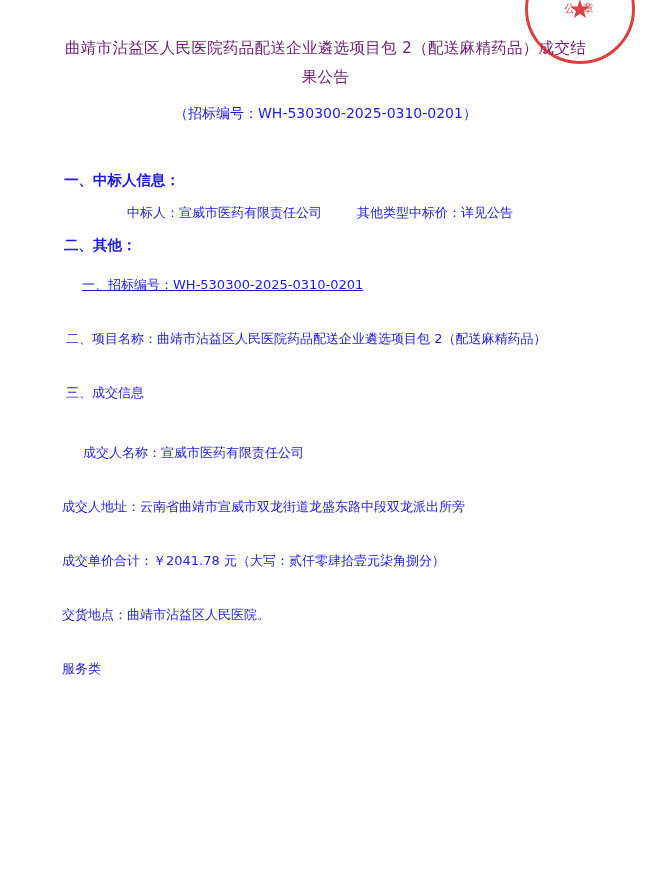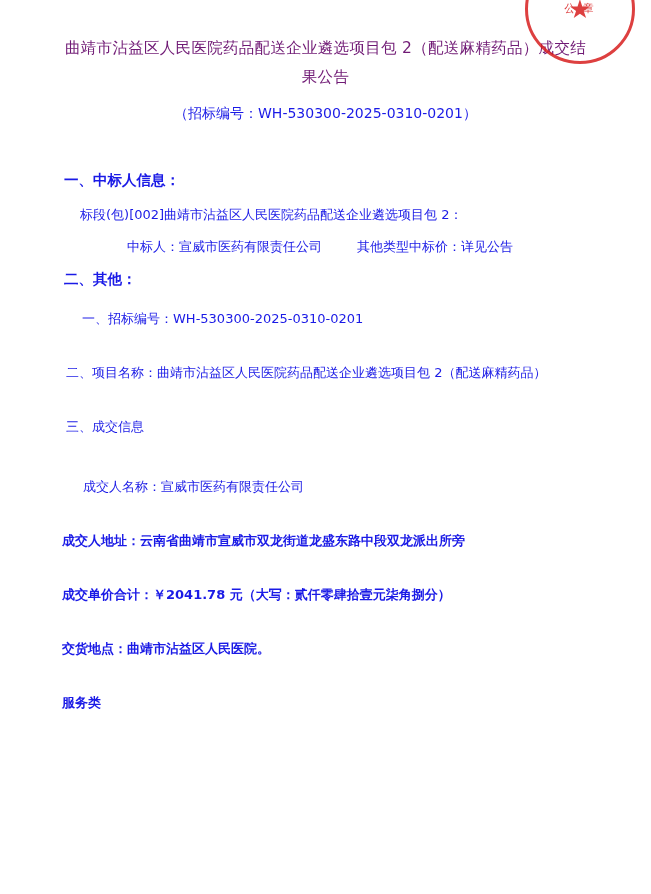--- a/index.html
+++ b/index.html
@@ -93,42 +93,41 @@
     display: flex;
   }
   .winner-row .col-a { width: 230px; }
   .s2 { margin-top: 14px; margin-left: 2px; }
   .para {
     font-size: 13px;
     font-family: "DejaVu Sans", sans-serif;
     line-height: 24px;
     color: #1a1ae6;
   }
-  .indent-a { margin-top: 18px; margin-left: 20px; }
+  .indent-a { margin-top: 18px; margin-left: 20px; text-decoration: underline; }
   .indent-b { margin-top: 30px; margin-left: 4px; }
   .indent-d { margin-top: 36px; margin-left: 21px; }
-  .flat { margin-top: 30px; margin-left: 0px; font-weight: bold; }
+  .flat { margin-top: 30px; margin-left: 0px; }
   .block-wrap { margin-top: 30px; margin-left: 0px; }
 </style>
 </head>
 <body>
 
 <div class="page">
 
   <div class="seal">
     <span class="seal-star">★</span>
     <span class="seal-inner">公 章</span>
   </div>
 
   <div class="title">曲靖市沾益区人民医院药品配送企业遴选项目包 2（配送麻精药品）成交结果公告</div>
   <div class="subtitle">（招标编号：WH-530300-2025-0310-0201）</div>
 
   <div class="section-heading s1">一、中标人信息：</div>
 
-  <div class="lot-line">标段(包)[002]曲靖市沾益区人民医院药品配送企业遴选项目包 2：</div>
 
   <div class="winner-row">
     <div class="col-a">
       <span>中标人：</span><span>宣威市医药有限责任公司</span>
     </div>
     <div>
       <span>其他类型中标价：</span><span>详见公告</span>
     </div>
   </div>
 

